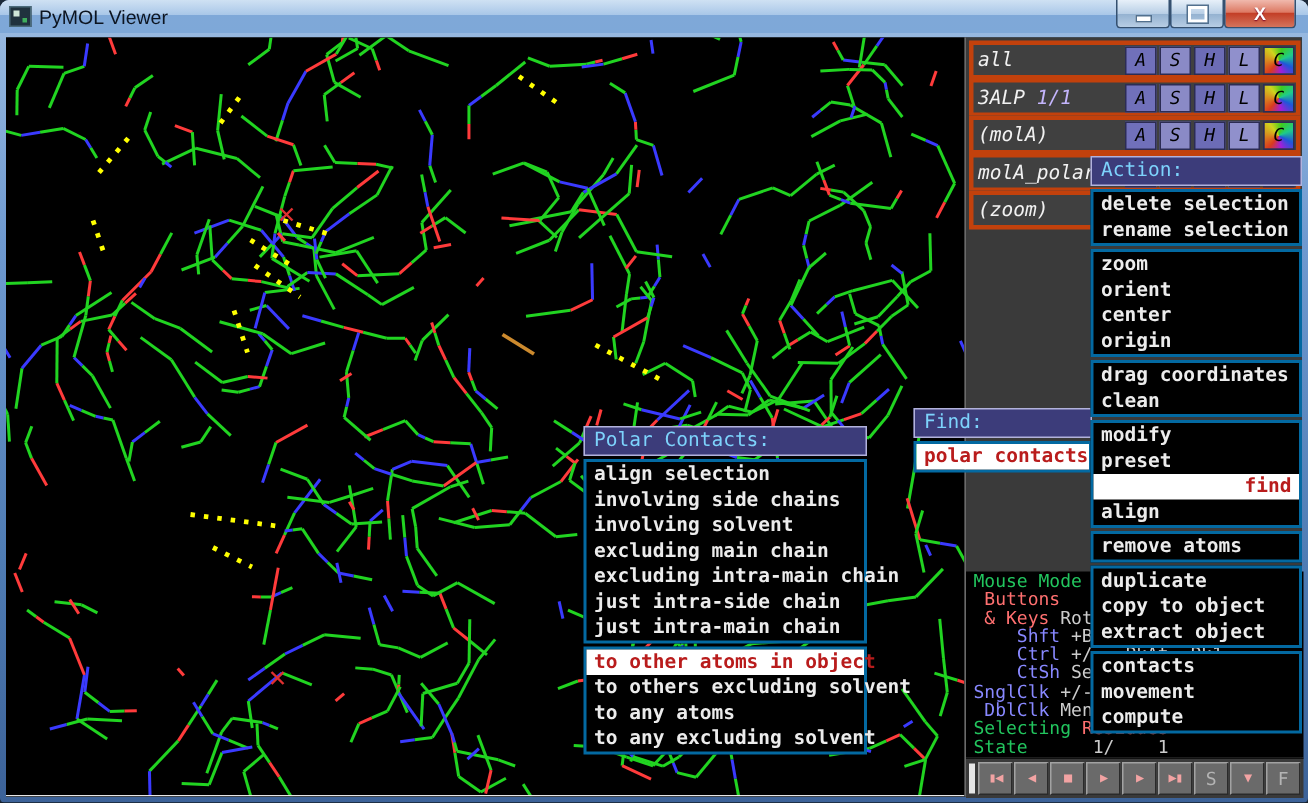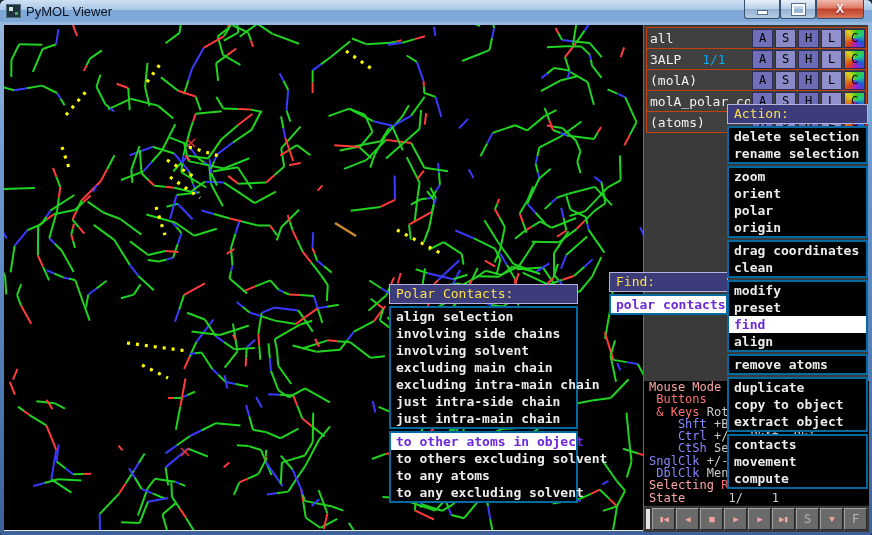--- a/index.html
+++ b/index.html
@@ -24,49 +24,49 @@
   
   #content{position:absolute;left:4px;top:25px;width:864px;height:506px;background:#000;}
   #viewport{position:absolute;left:0;top:0;width:639px;height:506px;background:#000;overflow:hidden;}
   #mol-svg{position:absolute;left:0;top:0;}
   #command-bar{position:absolute;left:0;top:505px;width:639px;height:22px;background:#000;
     border-top:1px solid #e8e8e8;z-index:3;display:flex;align-items:center;}
   #command-prompt{color:#f2f2f2;font-size:13px;padding-left:4px;white-space:pre;}
   
   #panel{position:absolute;left:639px;top:0;width:225px;height:506px;background:#3a3a3a;border-left:1px solid #6a6a6a;box-sizing:border-box;}
   #rows{position:absolute;left:2px;top:3px;width:221px;}
-  .obj-row{height:20px;border:1px solid #c2410c;background:#404040;margin-top:-1px;
-    display:flex;align-items:center;box-sizing:content-box;}
+  .obj-row{height:20px;border:3px solid #c2410c;background:#404040;margin-top:-1px;
+    display:flex;align-items:center;box-sizing:content-box;font-style:italic;}
   .obj-label{flex:1;color:#f2f2f2;font-size:13px;padding-left:3px;white-space:pre;overflow:hidden;}
-  .obj-suffix{color:#0ea5e9;margin-left:13px;}
+  .obj-suffix{color:#c4b5fd;}
   .ashlc{display:flex;align-items:center;padding-right:1px;}
   .pbtn{width:19px;height:17px;margin-left:2px;border:1px solid #2c2c54;display:flex;align-items:center;justify-content:center;
     font-size:12px;color:#000;background:#8080c2;cursor:default;}
   .pbtn.b-a{background:#7070ba;}
   .pbtn.b-s{background:#8a8ac6;}
   .pbtn.b-h{background:#6c6cb6;}
   .pbtn.b-l{background:#9090cc;}
   .pbtn.b-c{background:conic-gradient(from 220deg at 50% 50%,#d93a1e,#d98a1e,#cfd41e,#3ecb1e,#1ecb8a,#1e56d9,#a21ed9,#d93a1e);}
   
   #matrix{position:absolute;left:0;top:356px;width:225px;height:124px;background:#000;font-size:12px;line-height:12.3px;white-space:pre;overflow:hidden;padding-left:5px;box-sizing:border-box;}
-  .mx-g{color:#fca5a5;} .mx-r{color:#ff7070;} .mx-b{color:#8888ff;} .mx-w{color:#cccccc;}
+  .mx-g{color:#22c55e;} .mx-r{color:#ff7070;} .mx-b{color:#8888ff;} .mx-w{color:#cccccc;}
   
   #playback{position:absolute;left:0;top:480px;width:225px;height:26px;background:#3a3a3a;border-top:1px solid #111;
     display:flex;align-items:center;}
   #pb-sliver{width:4px;height:20px;background:#e6e6e6;margin-left:2px;margin-right:2px;}
   .pb-btn{width:21px;height:20px;margin-right:1px;background:#6a6a6a;
     border-top:1px solid #a2a2a2;border-left:1px solid #a2a2a2;border-right:1px solid #2a2a2a;border-bottom:1px solid #2a2a2a;
     display:flex;align-items:center;justify-content:center;font-size:9px;color:#f2a3a3;cursor:default;white-space:nowrap;letter-spacing:-1px;}
   .pb-btn.txt{font-size:12px;color:#b4b4b4;letter-spacing:0;}
   
   .menu{position:absolute;z-index:6;font-size:13px;}
-  .menu-header{background:#3c3c7a;color:#fde047;border:1px solid #b2b2dc;padding:1px 6px 2px 6px;white-space:pre;}
+  .menu-header{background:#3c3c7a;color:#7dd3fc;border:1px solid #b2b2dc;padding:1px 6px 2px 6px;white-space:pre;}
   .menu-group{border:2px solid #0369a1;background:#000;margin-top:2px;font-weight:bold;}
   .menu-item{color:#ececec;padding:0 5px;height:17px;line-height:17px;white-space:pre;cursor:default;}
-  .menu-item.hl{background:#fff;color:#6d28d9;}
+  .menu-item.hl{background:#fff;color:#b91c1c;text-align:right;}
   #menu-polar{left:385px;top:259px;width:189px;}
   #menu-find{left:605px;top:247px;width:119px;}
   #menu-action{left:723px;top:79px;width:141px;}
   .menu>div{box-sizing:border-box;}
   .menu-header,.menu-group{width:100%;}
 </style>
 </head>
 <body>
 
 <div id="window">
@@ -997,21 +997,21 @@
             <span class="obj-label">molA_polar_conts</span>
             <span class="ashlc">
               <span class="pbtn b-a">A</span>
               <span class="pbtn b-s">S</span>
               <span class="pbtn b-h">H</span>
               <span class="pbtn b-l">L</span>
               <span class="pbtn b-c">C</span>
             </span>
           </div>
           <div class="obj-row">
-            <span class="obj-label">(atoms)</span>
+            <span class="obj-label">(zoom)</span>
             <span class="ashlc">
               <span class="pbtn b-a">A</span>
               <span class="pbtn b-s">S</span>
               <span class="pbtn b-h">H</span>
               <span class="pbtn b-l">L</span>
               <span class="pbtn b-c">C</span>
             </span>
           </div>
         </div>
       <div id="matrix"><div class="mx-line"><span class="mx-g">Mouse Mode</span><span class="mx-w">   3-Button</span></div><div class="mx-line"><span class="mx-r"> Buttons</span><span class="mx-w">    L     M      R</span></div><div class="mx-line"><span class="mx-r"> &amp; Keys</span><span class="mx-w"> Rota Move  MovZ</span></div><div class="mx-line"><span class="mx-b">    Shft</span><span class="mx-w"> +Box -Box  Clip</span></div><div class="mx-line"><span class="mx-b">    Ctrl</span><span class="mx-w"> +/-  PkAt  Pk1</span></div><div class="mx-line"><span class="mx-b">    CtSh</span><span class="mx-w"> Sele Orig  Clip</span></div><div class="mx-line"><span class="mx-b">SnglClk</span><span class="mx-w"> +/-  Cent  Menu</span></div><div class="mx-line"><span class="mx-b"> DblClk</span><span class="mx-w"> Menu  -   PkHt</span></div><div class="mx-line"><span class="mx-g">Selecting </span><span class="mx-r">Residues</span></div><div class="mx-line"><span class="mx-g">State</span><span class="mx-w">      1/    1</span></div></div>
@@ -1055,21 +1055,21 @@
       </div>
     <div id="menu-action" class="menu">
         <div class="menu-header">Action:</div>
         <div class="menu-group">
           <div class="menu-item">delete selection</div>
           <div class="menu-item">rename selection</div>
         </div>
         <div class="menu-group">
           <div class="menu-item">zoom</div>
           <div class="menu-item">orient</div>
-          <div class="menu-item">polar</div>
+          <div class="menu-item">center</div>
           <div class="menu-item">origin</div>
         </div>
         <div class="menu-group">
           <div class="menu-item">drag coordinates</div>
           <div class="menu-item">clean</div>
         </div>
         <div class="menu-group">
           <div class="menu-item">modify</div>
           <div class="menu-item">preset</div>
           <div class="menu-item hl">find</div>

